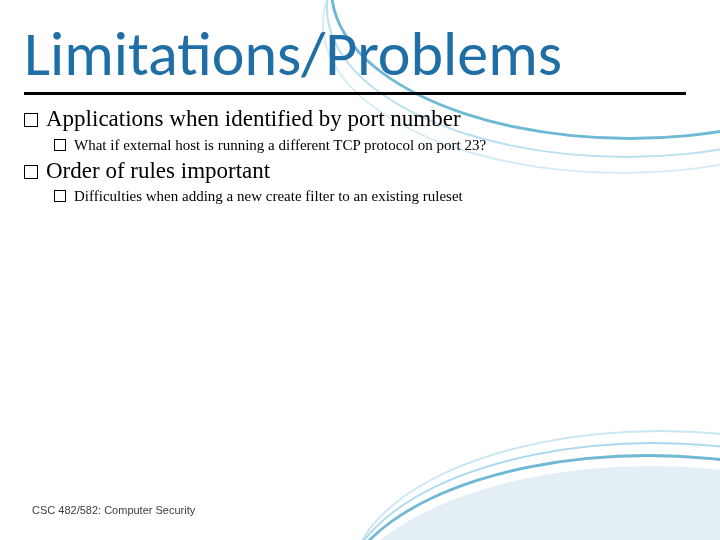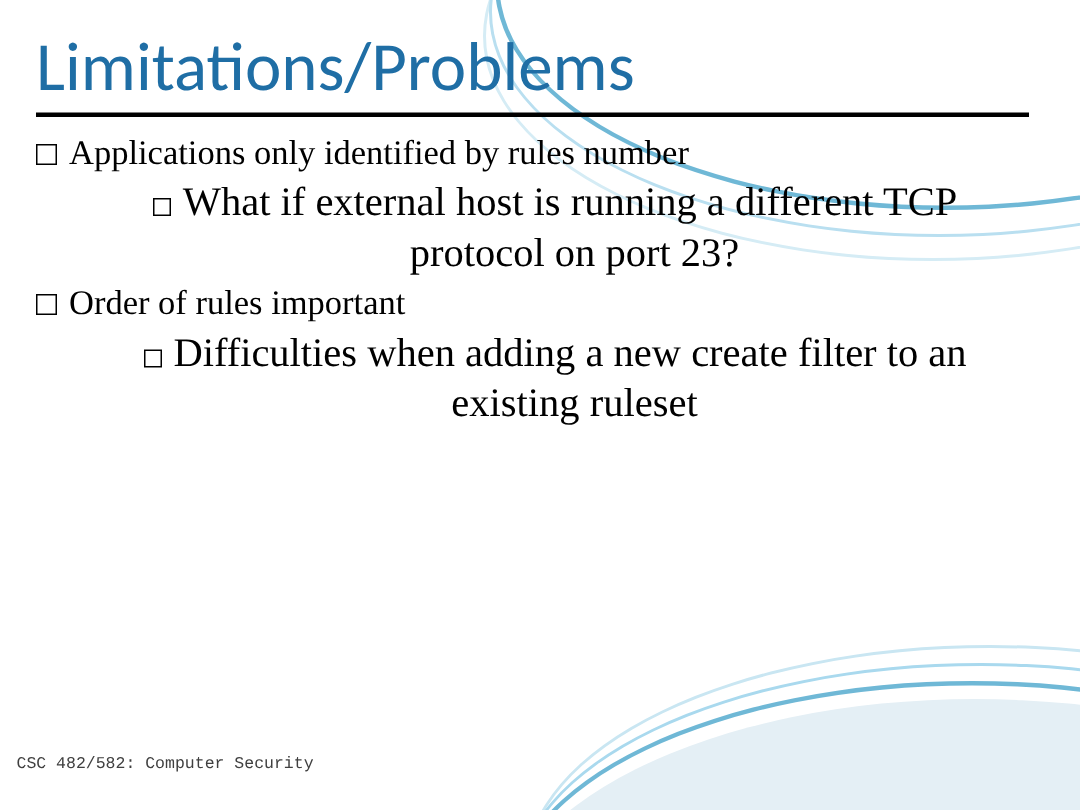--- a/index.html
+++ b/index.html
@@ -59,21 +59,21 @@
 
   .slide {
     position: relative;
     width: 720px;
     height: 540px;
     padding: 20px 34px 0 24px;
   }
 
   .title {
     font-family: Calibri, 'Segoe UI', Arial, sans-serif;
-    font-size: 46px;
+    font-size: 62px;
     font-weight: 400;
     color: #1f6ea5;
     letter-spacing: 0px;
     line-height: 1.1;
     margin-bottom: 4px;
   }
   .title-rule {
     border: none;
     border-top: 3px solid #000;
     margin: 4px 0 10px 0;
@@ -88,40 +88,39 @@
   .lvl1 {
     margin-left: 0;
     padding-left: 26px;
     text-indent: -26px;
     margin-bottom: 2px;
   }
   .lvl2 {
     margin-left: 30px;
     padding-left: 26px;
     text-indent: -26px;
-    font-size: 27px;
+    font-size: 15px;
     margin-bottom: 2px;
-    text-align: center;
   }
   .bullet-box {
     display: inline-block;
     width: 14px;
     height: 14px;
     border: 1.5px solid #000;
     margin-right: 8px;
     position: relative;
     top: 1px;
   }
   .lvl2 .bullet-box { width: 12px; height: 12px; }
 
   .footer {
     position: absolute;
-    left: 11px;
+    left: 32px;
     bottom: 24px;
-    font-family: Liberation Mono, monospace;
+    font-family: Liberation Sans, sans-serif;
     font-size: 11px;
     color: #404040;
   }
 </style>
 </head>
 <body>
 
 <div class="swoosh">
   <div class="arc a3"></div>
   <div class="arc a2"></div>
@@ -137,21 +136,21 @@
 
 <div class="slide">
 
   <h1 class="title">Limitations/Problems</h1>
   <hr class="title-rule">
 
   <div class="content">
 
 
     <div class="lvl1">
-      <span class="bullet-box"></span><span>Applications only identified by rules number</span>
+      <span class="bullet-box"></span><span>Applications when identified by port number</span>
     </div>
 
     <div class="lvl2">
       <span class="bullet-box"></span><span>What if external host is running a different TCP protocol on port 23?</span>
     </div>
 
     <div class="lvl1">
       <span class="bullet-box"></span><span>Order of rules important</span>
     </div>
 

